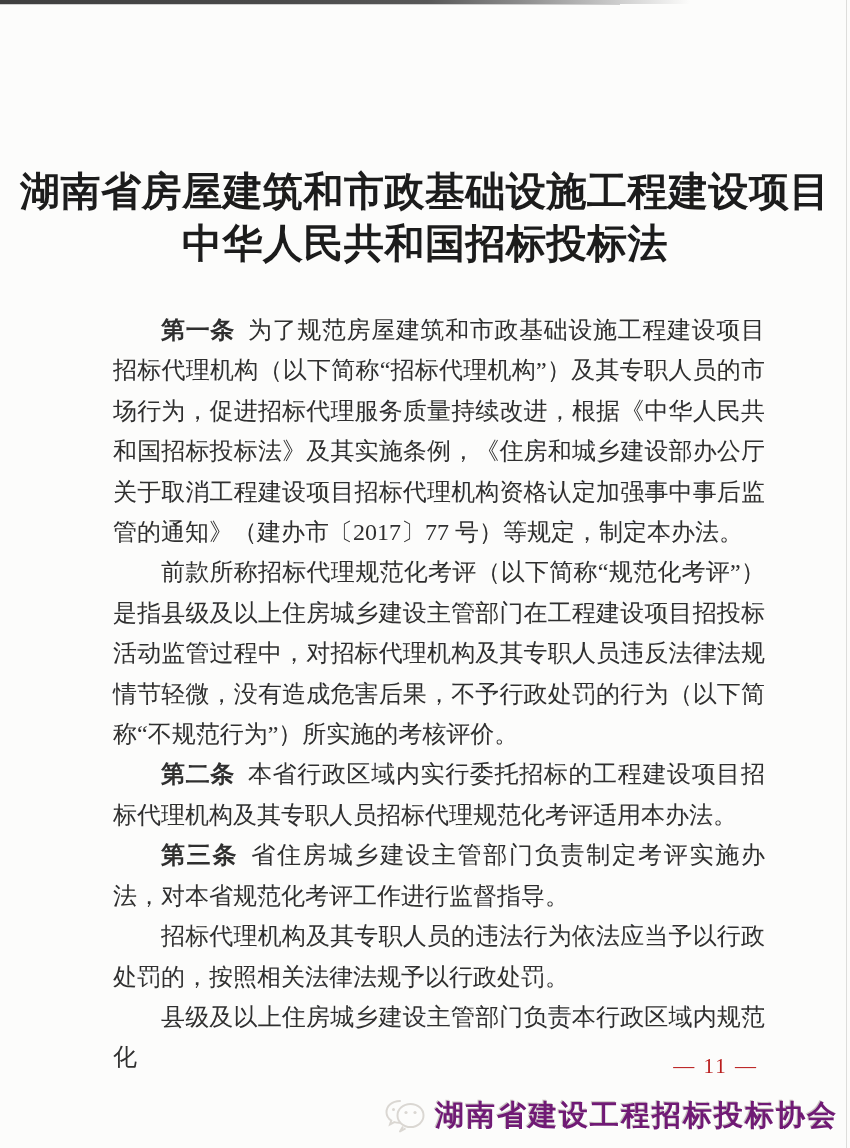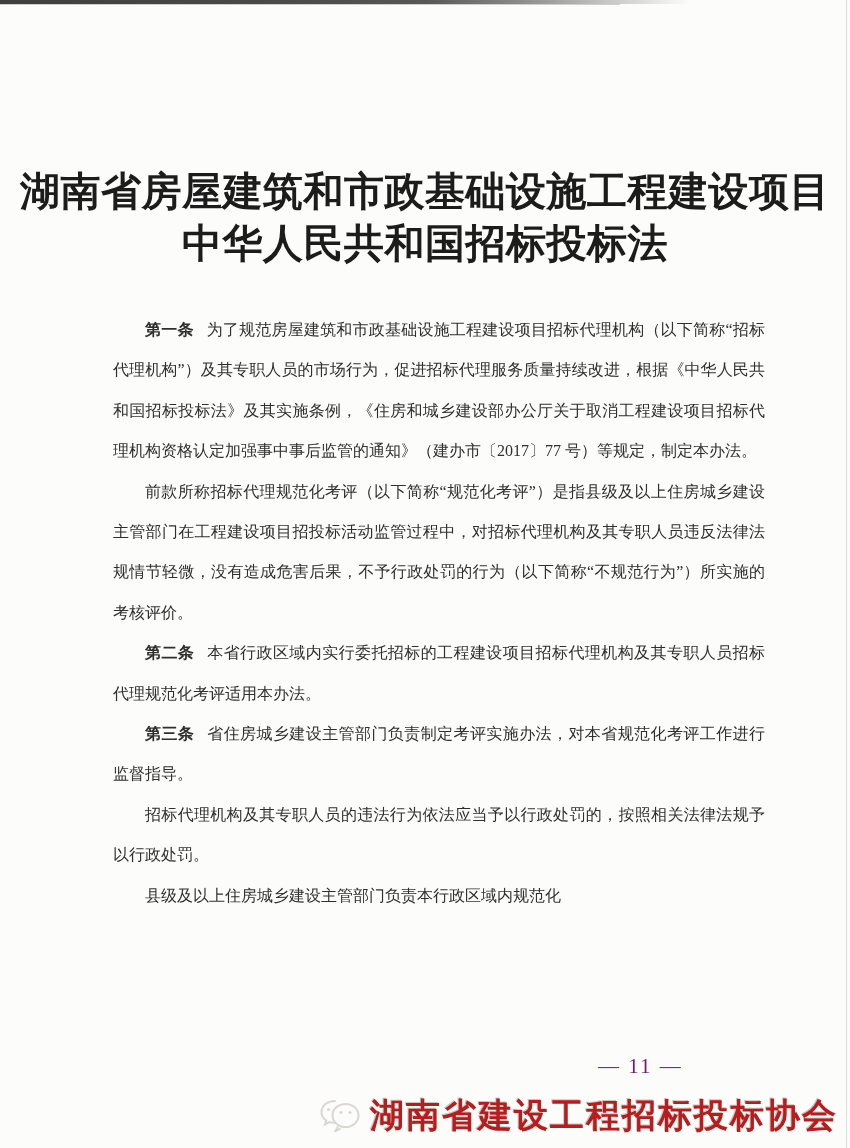--- a/index.html
+++ b/index.html
@@ -44,55 +44,55 @@
     line-height: 52px;
     color: #1c1c1c;
     letter-spacing: 0.5px;
   }
   .title-line { display: block; }
   
   .doc-body {
     position: absolute;
     top: 310px; left: 113px;
     width: 652px;
-    font-size: 16px;
+    font-size: 24px;
     line-height: 40.4px;
     color: #2f2f2f;
     text-align: justify;
   }
   .para {
     margin: 0;
     text-indent: 2em;
   }
   .para-lead { font-weight: 700; }
   .para-lead:not(:empty) { margin-right: 13px; }
   
   .page-number {
     position: absolute;
     top: 1054px; left: 598px;
     width: 160px;
-    text-align: left;
+    text-align: right;
     font-size: 21px;
     letter-spacing: 2px;
-    color: #701a75;
+    color: #b91c1c;
   }
   .watermark {
     position: absolute;
     top: 1092px; right: 12px;
     height: 48px;
     display: flex;
     align-items: center;
     gap: 8px;
   }
   .wm-logo { width: 44px; height: 44px; opacity: 0.85; }
   .wm-text {
-    font-size: 34px;
+    font-size: 29px;
     font-weight: 700;
     letter-spacing: 2px;
-    color: #b91c1c;
+    color: #701a75;
     text-shadow: -1px -1px 0 #c9c5c0, 1px 1px 0 #ffffff;
     white-space: nowrap;
   }
 </style>
 </head>
 <body>
 
 <div class="page">
 
   <div class="scan-strip-top"></div>

